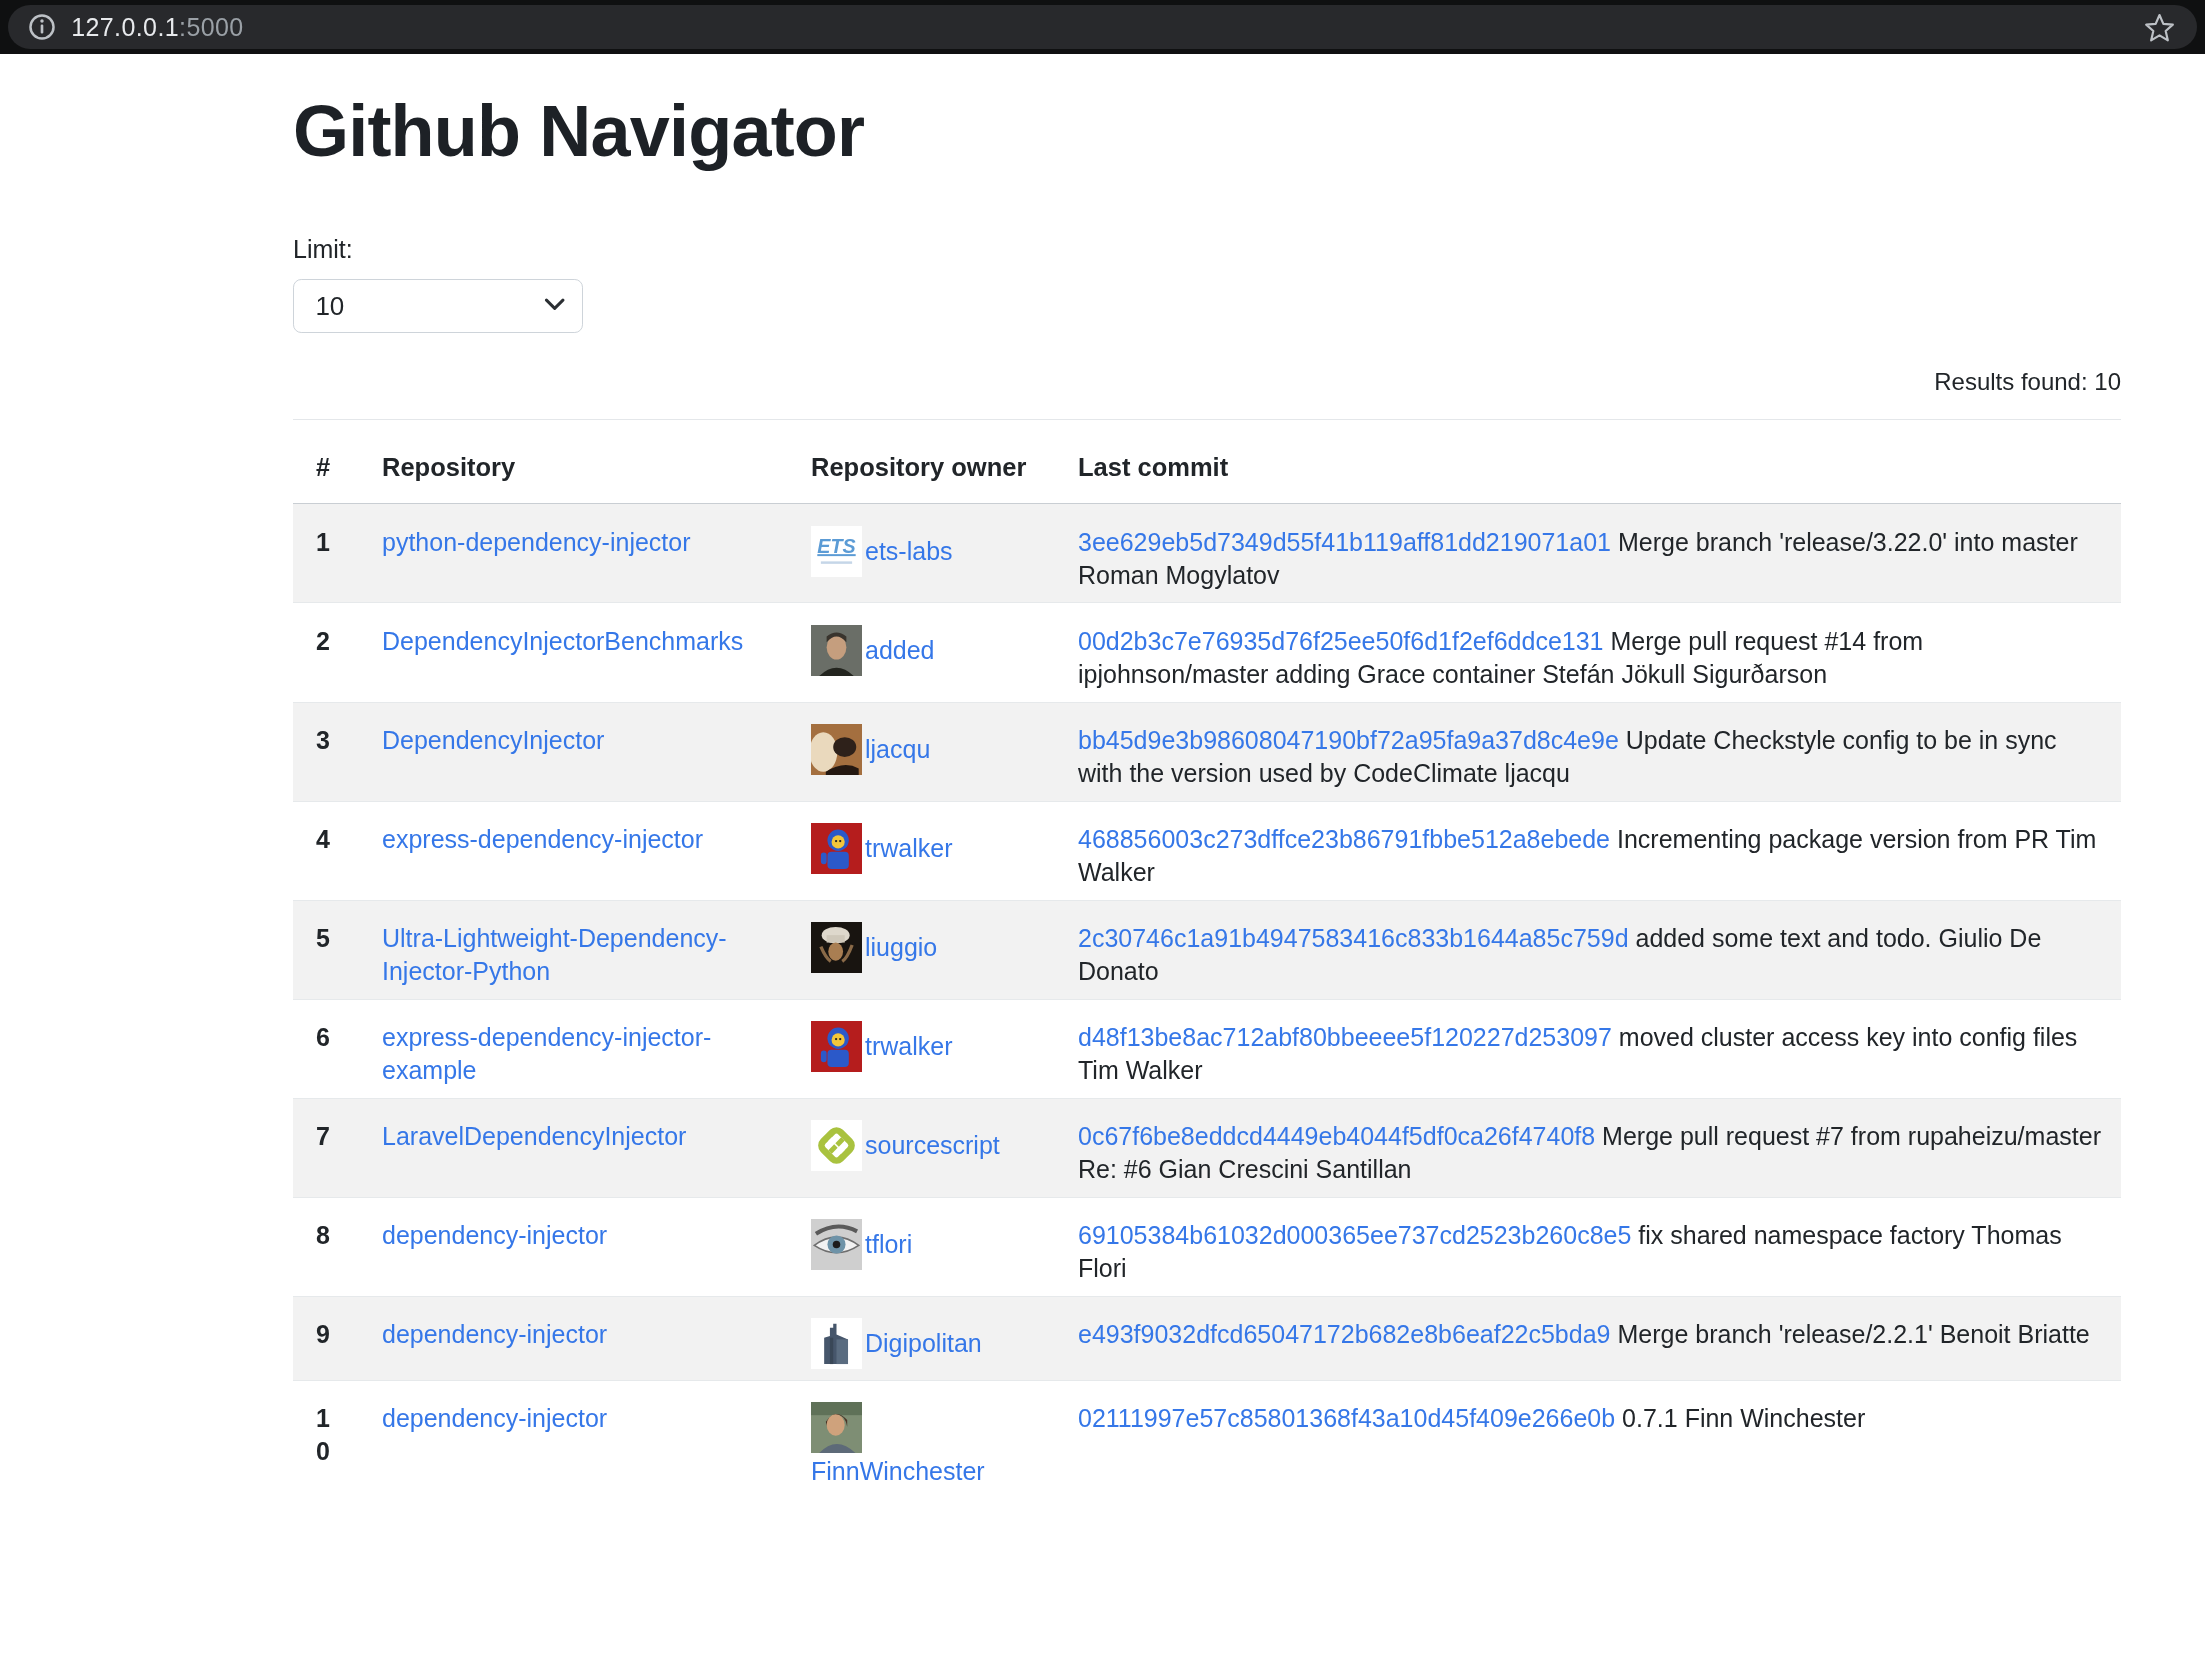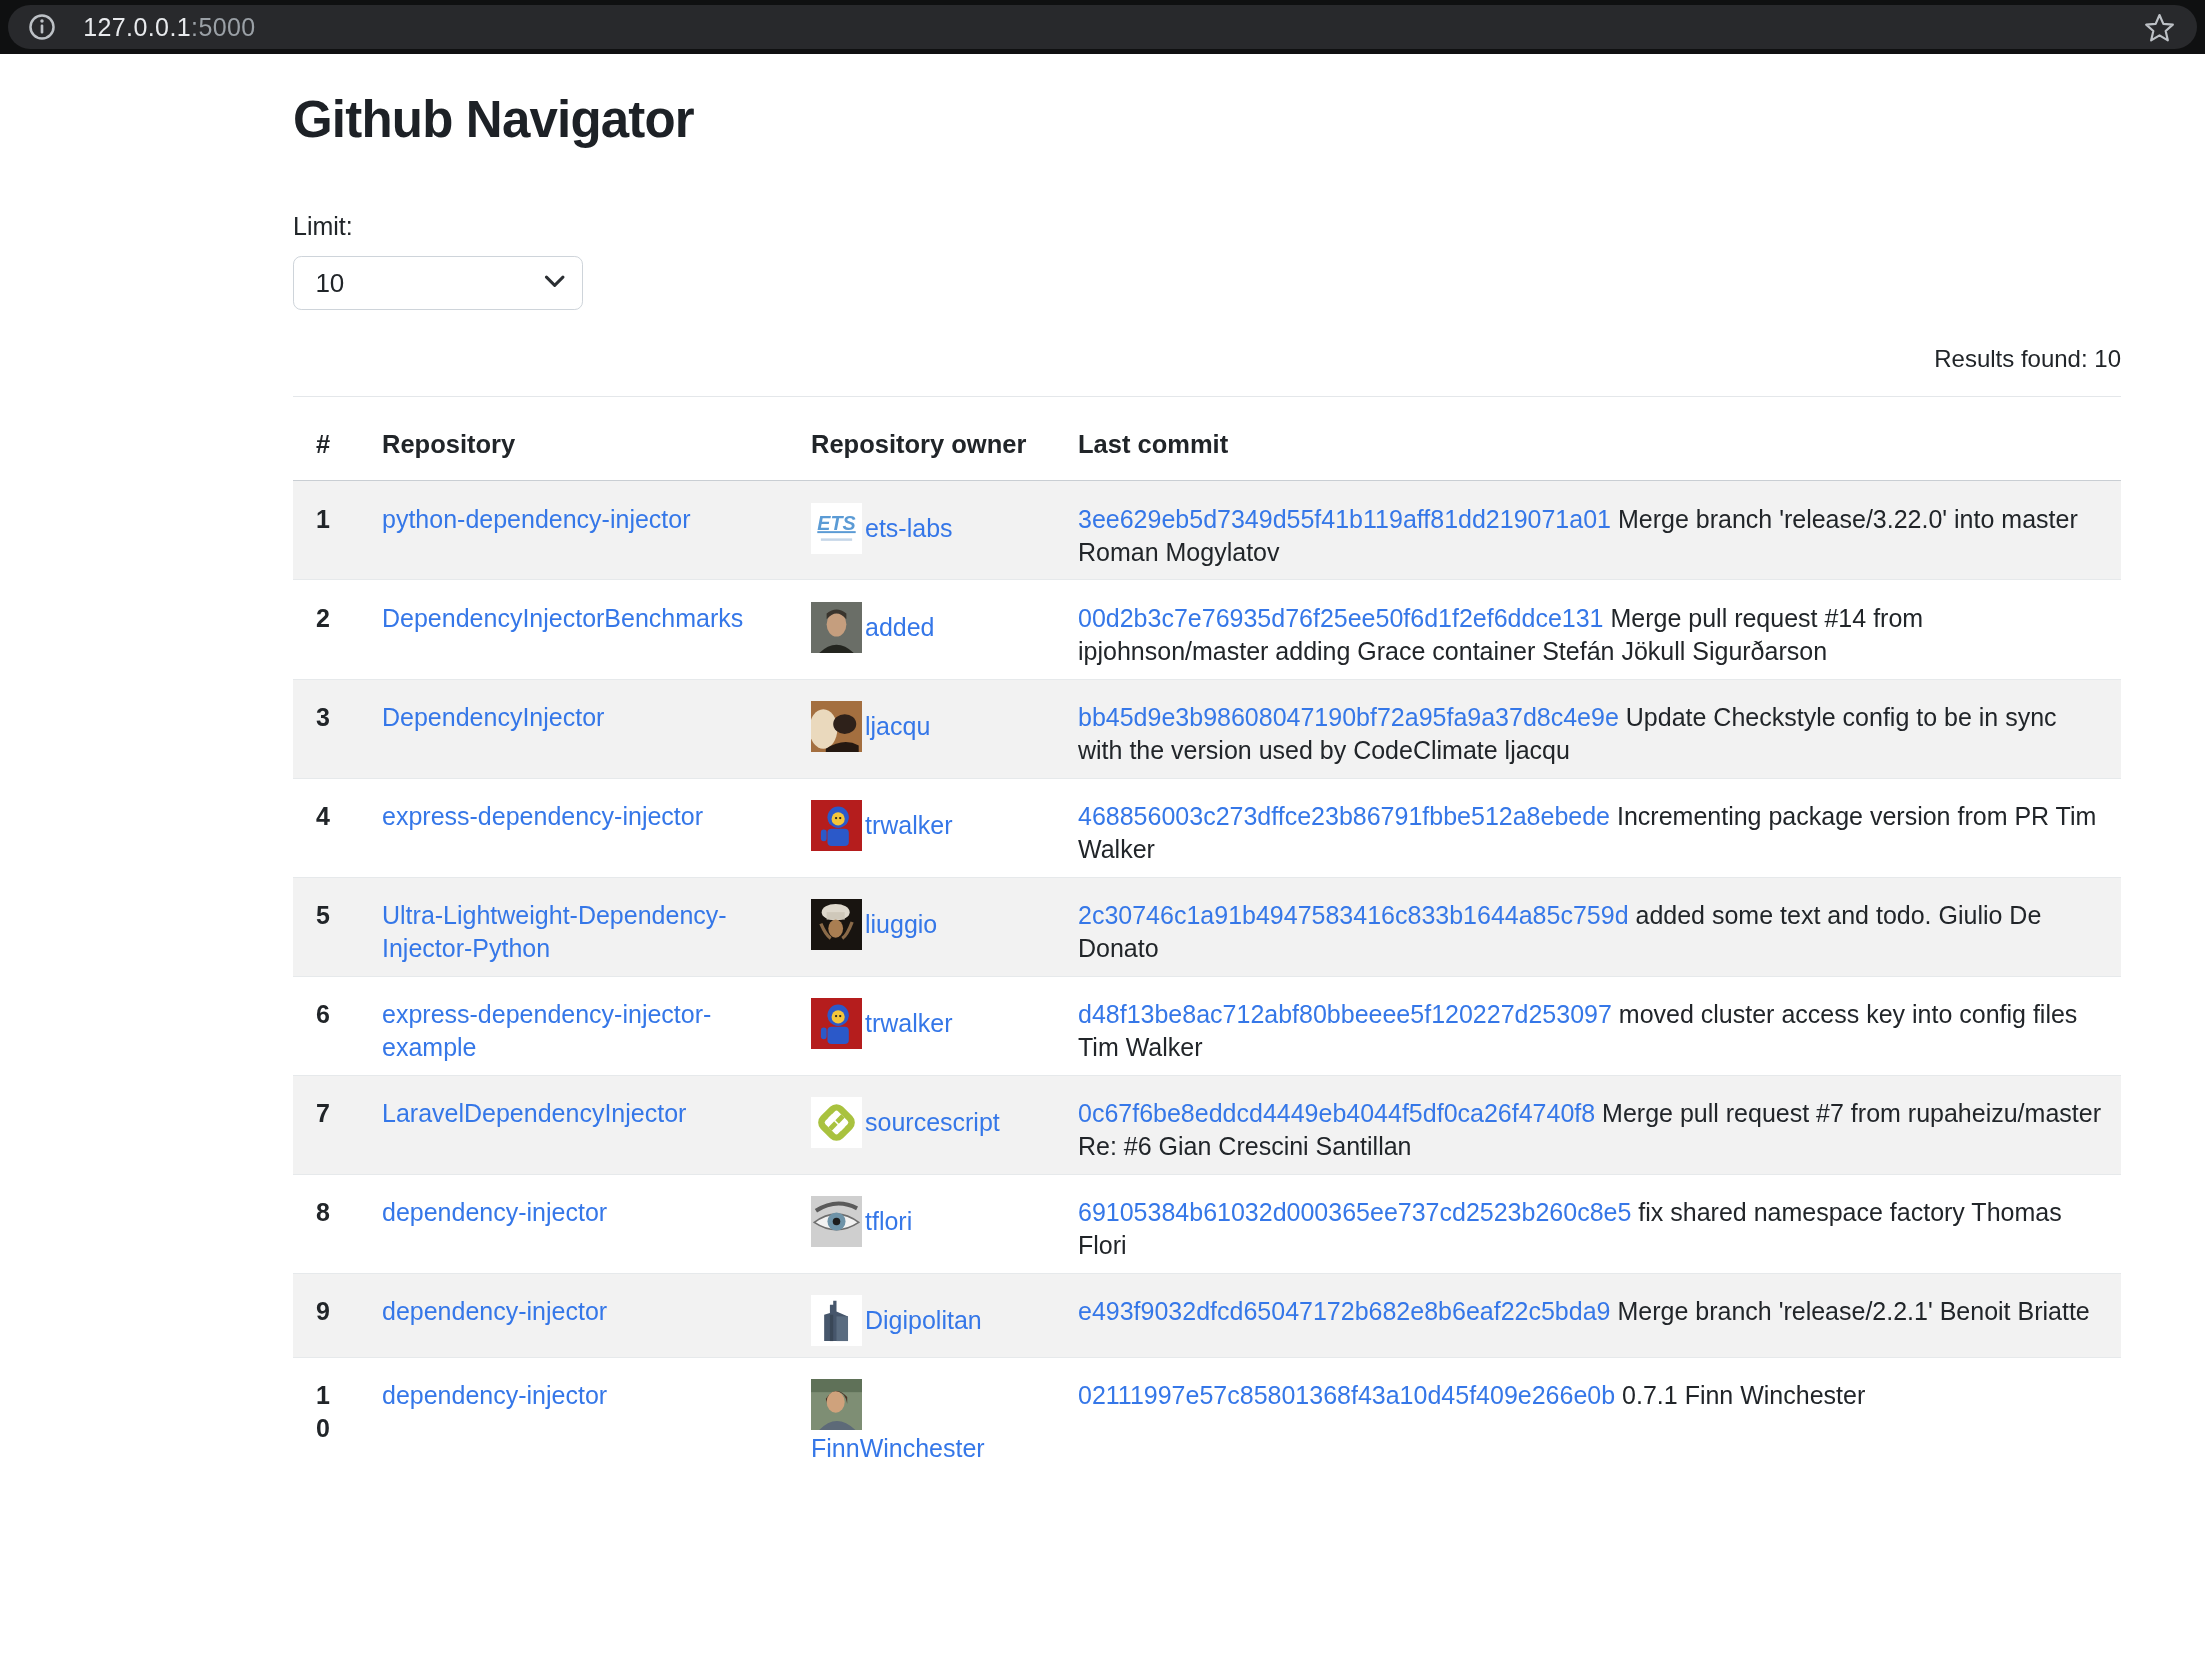--- a/index.html
+++ b/index.html
@@ -5,28 +5,28 @@
   html,body{margin:0;padding:0;}
   body{
     width:2205px;height:1656px;overflow:hidden;background:#ffffff;
     font-family:"Liberation Sans","DejaVu Sans",sans-serif;color:#212529;
     position:relative;
   }
   
   .browser-bar{height:54px;background:#0f1011;display:flex;align-items:center;
     padding:0 8.2px;box-sizing:border-box;}
   .address-pill{flex:1;height:44px;background:#28292c;border-radius:22px;
-    display:flex;align-items:center;padding:0 20px;box-sizing:border-box;gap:12px;}
+    display:flex;align-items:center;padding:0 20px;box-sizing:border-box;}
   .info-icon{display:inline-flex;margin-right:15px;}
   .url{font-size:25px;color:#e8eaed;letter-spacing:0.4px;}
   .url .port{color:#9aa0a6;}
   .star-icon{margin-left:auto;display:inline-flex;}
   
   .container{margin-left:293px;width:1828px;}
-  h1{font-size:51px;font-weight:700;margin:36px 0 0 0;letter-spacing:-0.8px;color:#1d2126;}
+  h1{font-size:72px;font-weight:700;margin:36px 0 0 0;letter-spacing:-0.8px;color:#1d2126;}
   .form-row{display:flex;justify-content:space-between;margin-top:63px;}
   .field-group label{display:block;font-size:25px;margin-bottom:15px;color:#212529;}
   .search-group{width:1519px;}
   .limit-group{width:290px;}
   input.search{width:100%;height:54px;font-size:26px;color:#495057;
     border:1.6px solid #ced4da;border-radius:8.2px;padding:0 20px;box-sizing:border-box;
     font-family:inherit;background:#fff;outline:none;}
   .select-wrap{position:relative;width:100%;}
   select.limit{width:100%;height:54px;font-size:26px;color:#212529;
     border:1.6px solid #ced4da;border-radius:8.2px;padding:0 49px 0 21.4px;box-sizing:border-box;

